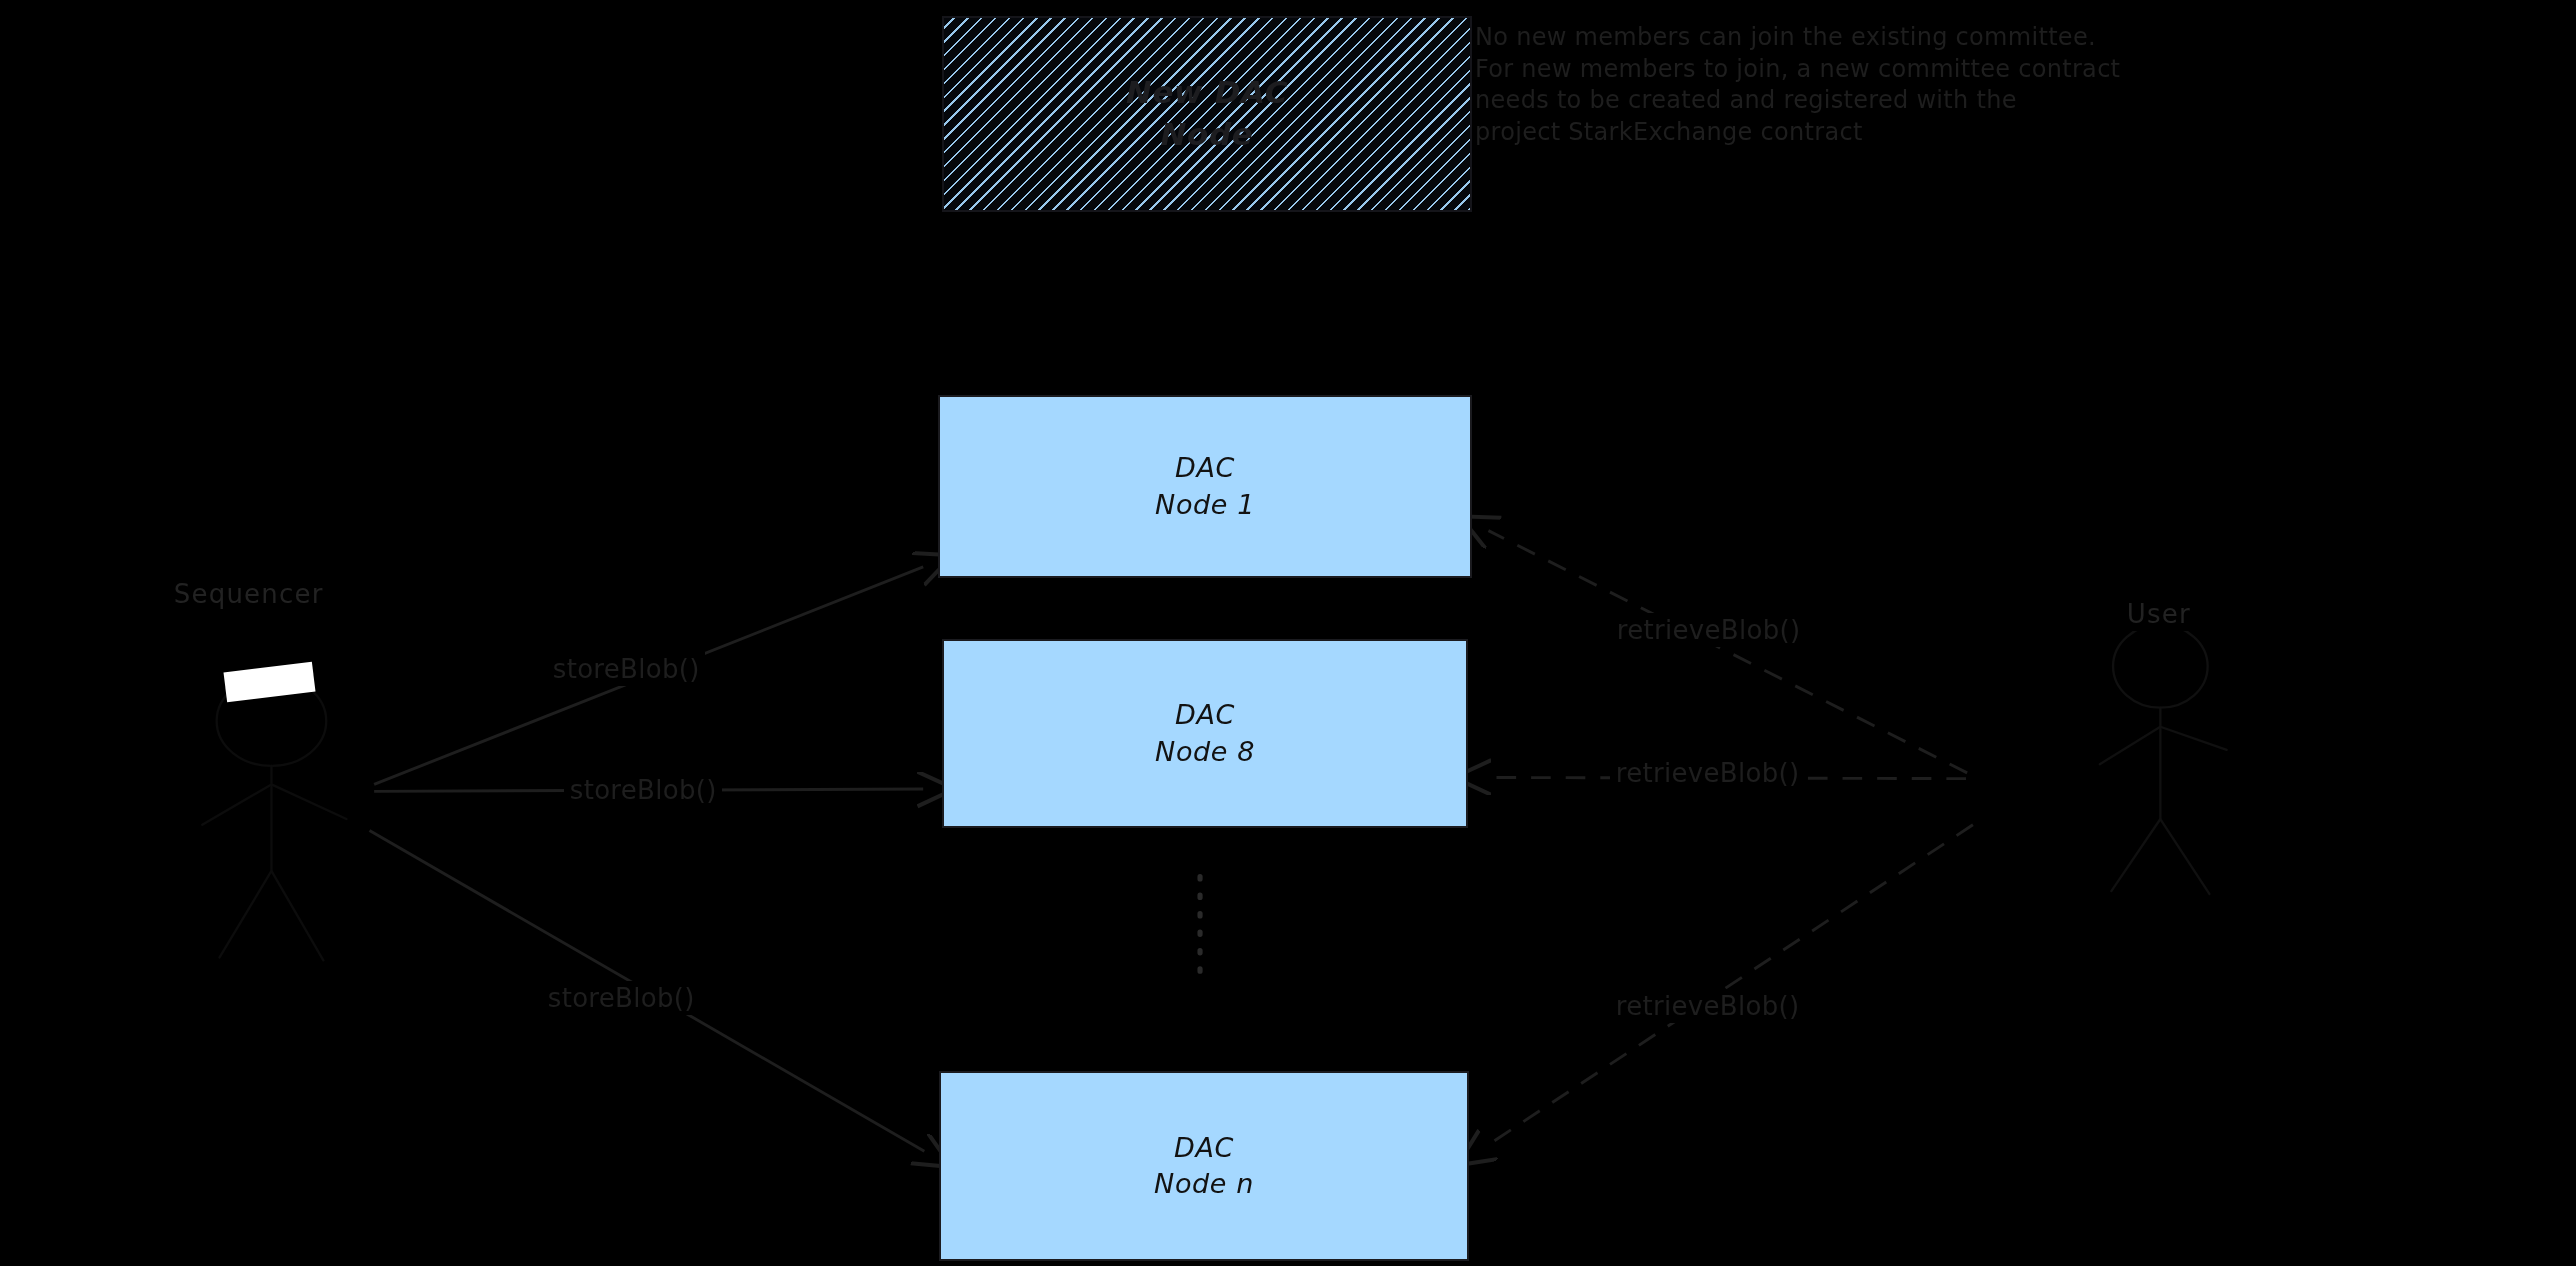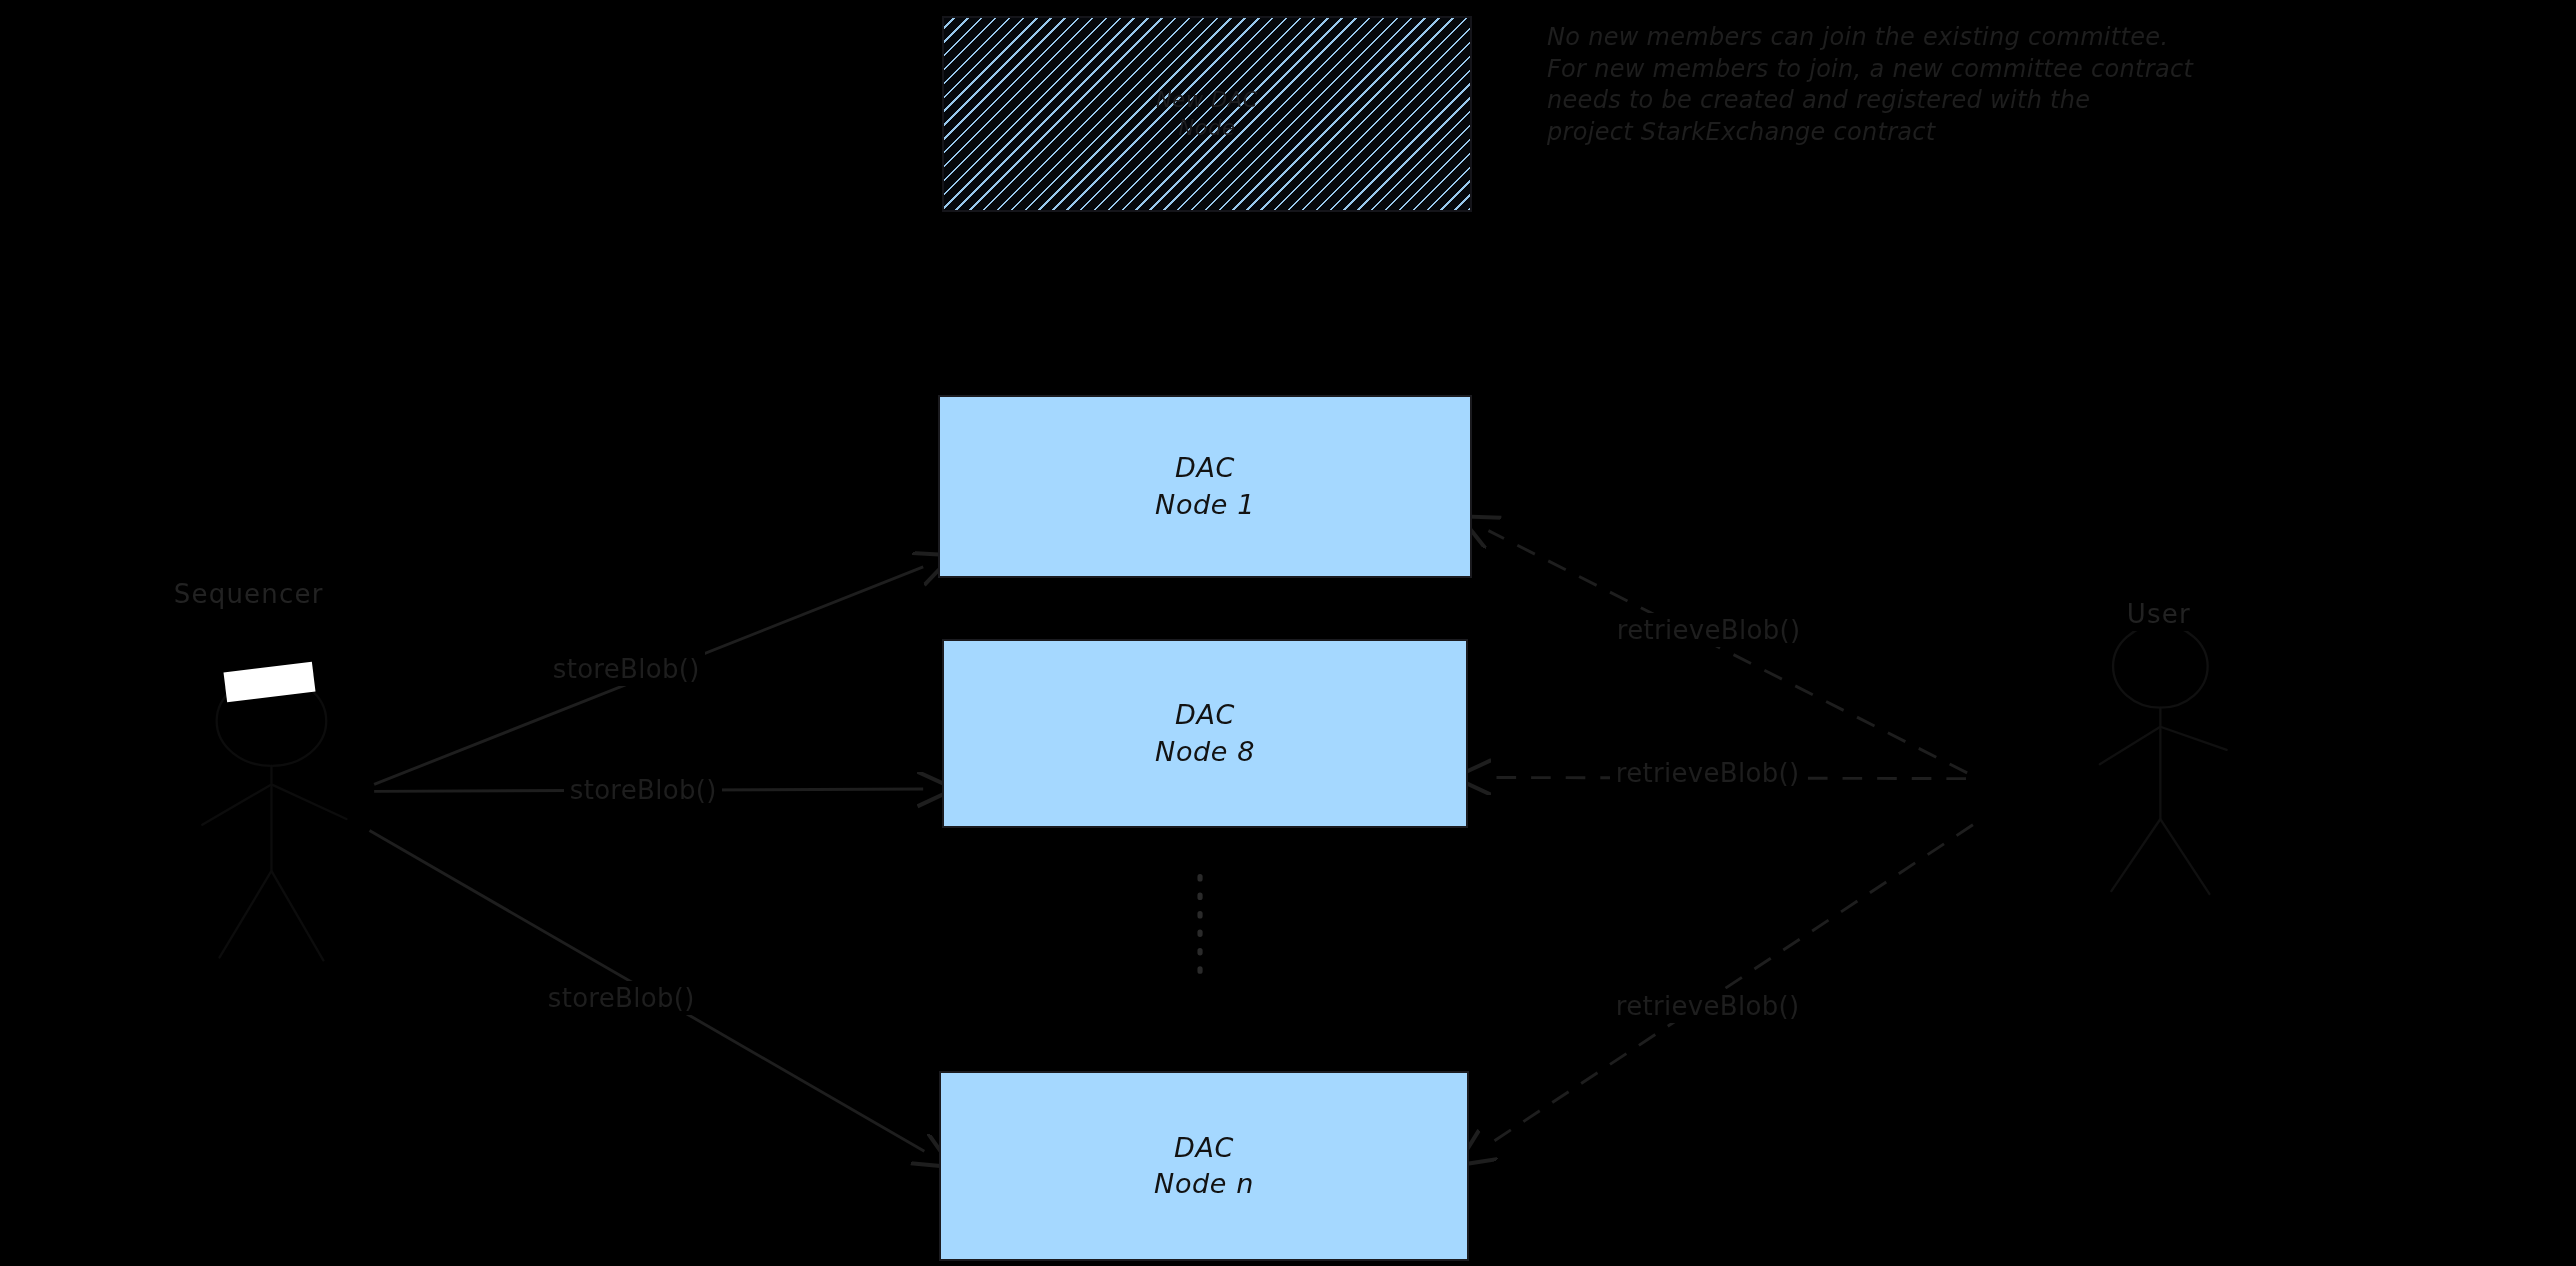--- a/index.html
+++ b/index.html
@@ -63,21 +63,22 @@
       rgba(0,0,0,0) 1.7px,
       rgba(0,0,0,0) 9.8px
     );
     display: flex;
     flex-direction: column;
     align-items: center;
     justify-content: center;
   }
   #node-new .node-label {
     color: #1d1d20;
-    font-size: 21px;
+    font-size: 31px;
+    font-weight: bold;
   }
   #node-1 { left: 938px; top: 395px;  width: 534px; height: 183px; }
   #node-2 { left: 942px; top: 639px; width: 526px; height: 189px; }
   #node-n { left: 939px; top: 1071px; width: 530px; height: 190px; }
 
   
   .label {
     position: absolute;
     color: #1e1e1e;
     font-family: "DejaVu Sans", sans-serif;
@@ -90,21 +91,21 @@
   }
   .label.edge {
     font-size: 26px;
     letter-spacing: 0.3px;
   }
   .label.actor {
     font-size: 26px;
     letter-spacing: 1.2px;
     color: #222222;
   }
-  #note-committee { left: 1547px; top: 22px; font-style: italic;  }
+  #note-committee { left: 1475px; top: 22px;  }
   #note-assumption{ left: 1983px; top: 392px; }
   #note-sequencer { left: 22px;   top: 1033px;}
   #label-sequencer{ left: 168px;  top: 577px;}
   #label-user     { left: 2121px; top: 597px;}
 
   #edge-store-1 { left: 547px;  top: 652px; }
   #edge-store-2 { left: 564px;  top: 773px; }
   #edge-store-n { left: 542px;  top: 981px; }
   #edge-retr-1  { left: 1611px; top: 613px; }
   #edge-retr-2  { left: 1610px; top: 756px; }

